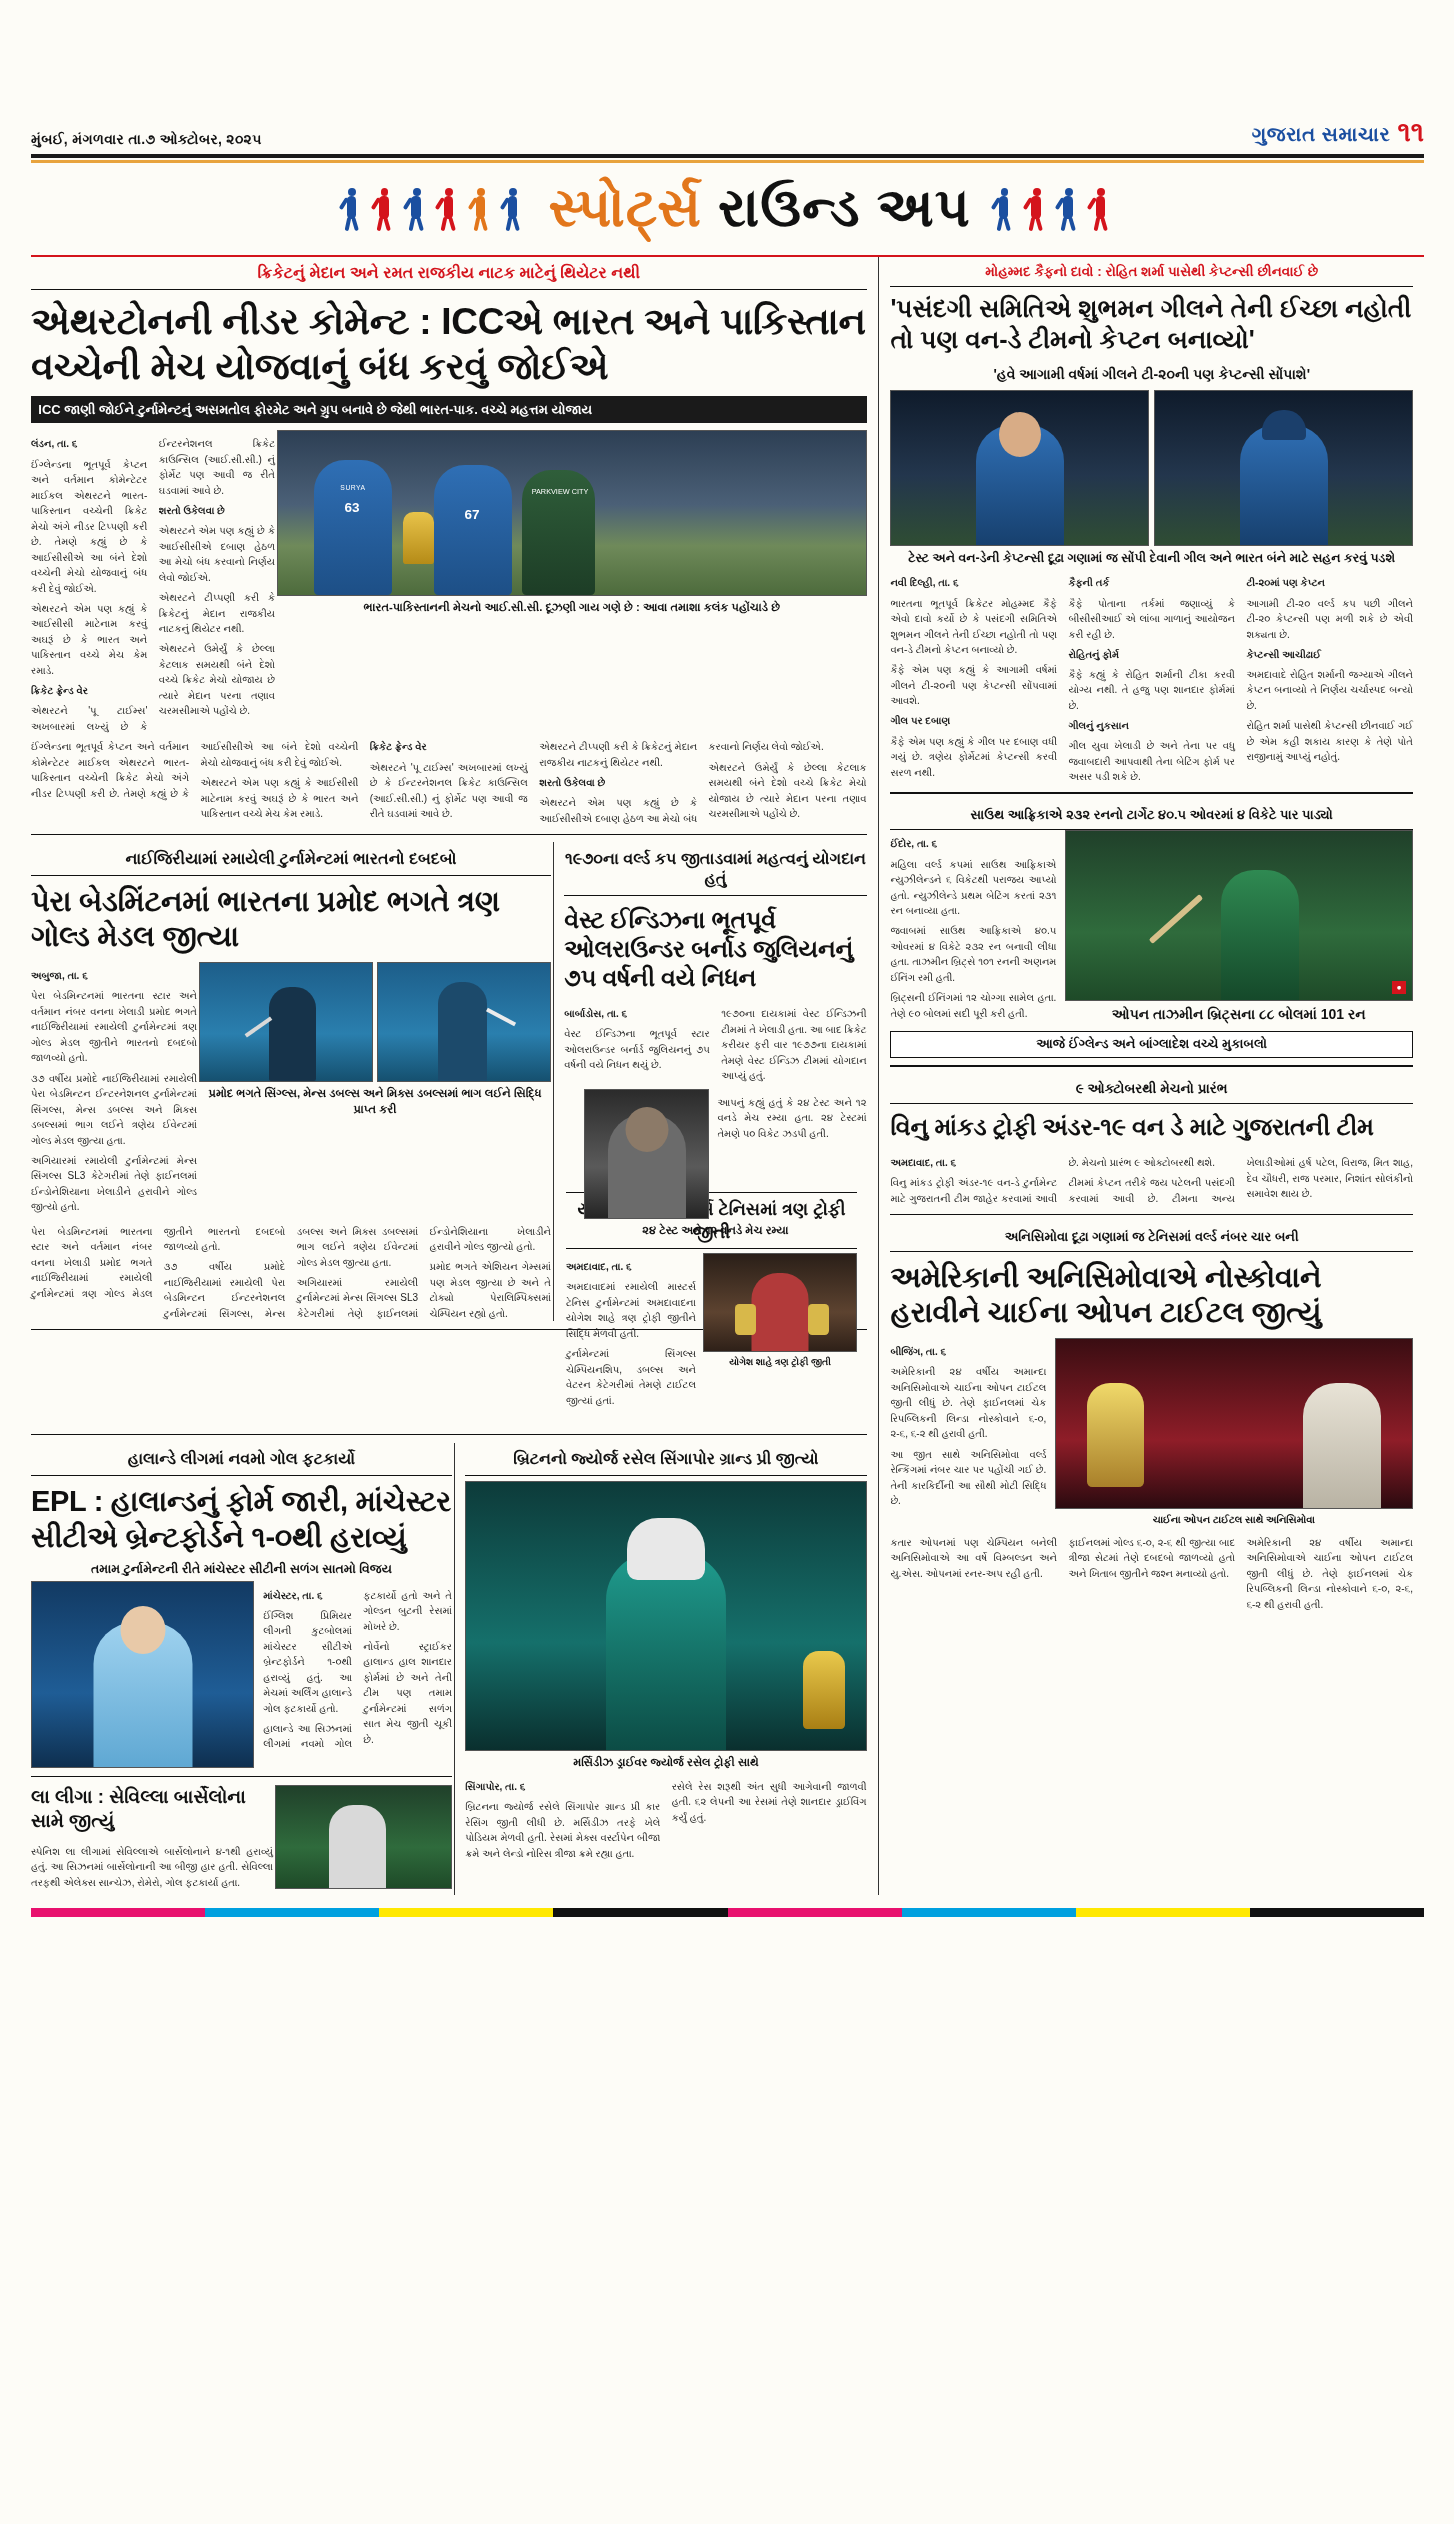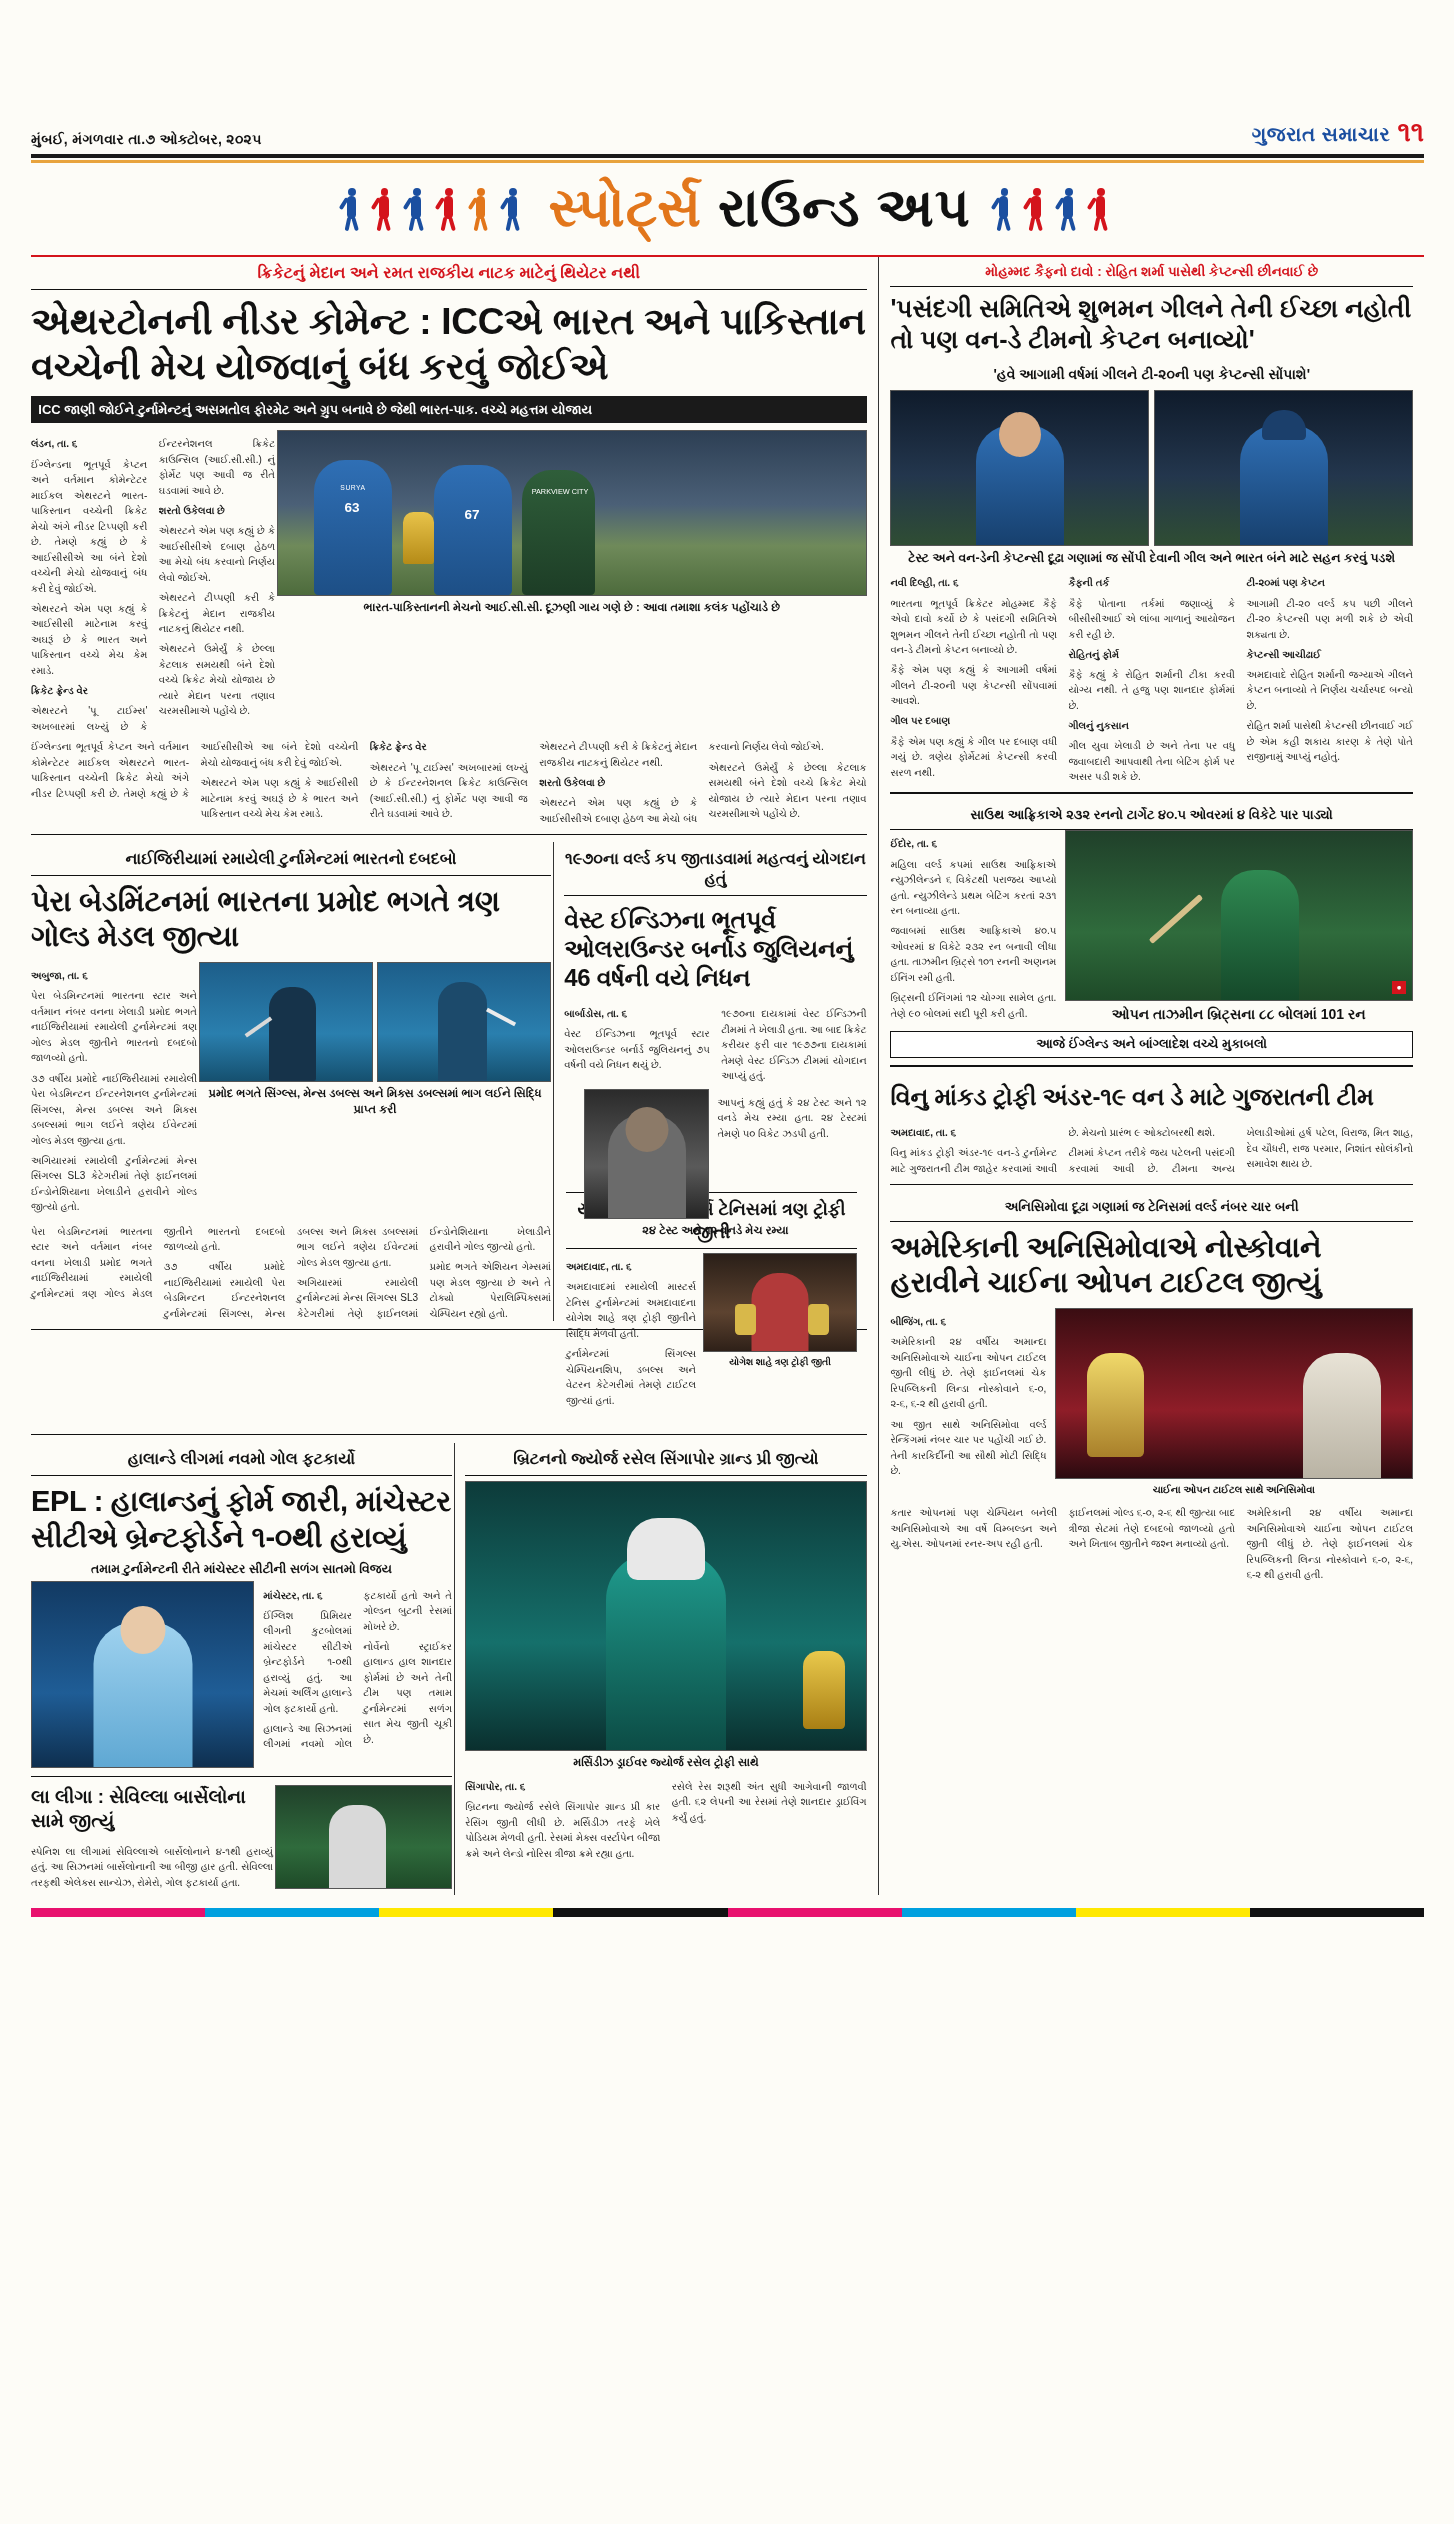--- a/index.html
+++ b/index.html
@@ -371,21 +371,21 @@
             <p>૩૭ વર્ષીય પ્રમોદે નાઈજિરીયામાં રમાયેલી પેરા બેડમિન્ટન ઈન્ટરનેશનલ ટુર્નામેન્ટમાં સિંગલ્સ, મેન્સ ડબલ્સ અને મિક્સ ડબલ્સમાં ભાગ લઈને ત્રણેય ઈવેન્ટમાં ગોલ્ડ મેડલ જીત્યા હતા.</p>
             <p>અગિયારમાં રમાયેલી ટુર્નામેન્ટમાં મેન્સ સિંગલ્સ SL3 કેટેગરીમાં તેણે ફાઈનલમાં ઈન્ડોનેશિયાના ખેલાડીને હરાવીને ગોલ્ડ જીત્યો હતો.</p>
             <p>પ્રમોદ ભગતે એશિયન ગેમ્સમાં પણ મેડલ જીત્યા છે અને તે ટોક્યો પેરાલિમ્પિક્સમાં ચેમ્પિયન રહ્યો હતો.</p>
           </div>
         </div>
 
         <div class="divider-v"></div>
 
         <div style="flex:1;padding-left:8.3px;">
           <div class="kicker">૧૯૭૦ના વર્લ્ડ કપ જીતાડવામાં મહત્વનું યોગદાન હતું</div>
-          <div class="headline small">વેસ્ટ ઈન્ડિઝના ભૂતપૂર્વ ઓલરાઉન્ડર બર્નાડ જુલિયનનું 46 વર્ષની વયે નિધન</div>
+          <div class="headline small">વેસ્ટ ઈન્ડિઝના ભૂતપૂર્વ ઓલરાઉન્ડર બર્નાડ જુલિયનનું ૭૫ વર્ષની વયે નિધન</div>
 
           <div class="body-cols c2">
             <p class="lead">બાર્બાડોસ, તા. ૬</p>
             <p>વેસ્ટ ઈન્ડિઝના ભૂતપૂર્વ સ્ટાર ઓલરાઉન્ડર બર્નાર્ડ જુલિયનનું ૭૫ વર્ષની વયે નિધન થયું છે.</p>
             <p>૧૯૭૦ના દાયકામાં વેસ્ટ ઈન્ડિઝની ટીમમાં તે ખેલાડી હતા. આ બાદ ક્રિકેટ કરીયર ફરી વાર ૧૯૭૭ના દાયકામાં તેમણે વેસ્ટ ઈન્ડિઝ ટીમમાં યોગદાન આપ્યું હતું.</p>
           </div>
 
           <div class="flexrow" style="margin-top:5.2px;margin-left:20px;">
             <div class="photo g-grey" style="width:125px;height:130px;">
               <div style="position:absolute;left:50%;transform:translateX(-50%);bottom:0;width:78px;height:104px;background:#6b6b6b;border-radius:36px 36px 0 0;"></div>
@@ -538,20 +538,21 @@
             <div class="photo-caption" style="font-size:14px;">ઓપન તાઝમીન બ્રિટ્સના ૮૮ બોલમાં 101 રન</div>
           </div>
         </div>
 
         <div class="redbar" style="margin-top:4.2px;border:1px solid #111;background:#fff;color:#111;">આજે ઈંગ્લેન્ડ અને બાંગ્લાદેશ વચ્ચે મુકાબલો</div>
       </div>
 
       <div class="hr-black"></div>
 
       <div>
+        <div class="kicker" style="font-size:13.5px;">૯ ઓક્ટોબરથી મેચનો પ્રારંભ</div>
         <div class="headline small">વિનુ માંકડ ટ્રોફી અંડર-૧૯ વન ડે માટે ગુજરાતની ટીમ</div>
         <div class="body-cols c3">
           <p class="lead">અમદાવાદ, તા. ૬</p>
           <p>વિનુ માંકડ ટ્રોફી અંડર-૧૯ વન-ડે ટુર્નામેન્ટ માટે ગુજરાતની ટીમ જાહેર કરવામાં આવી છે. મેચનો પ્રારંભ ૯ ઓક્ટોબરથી થશે.</p>
           <p>ટીમમાં કેપ્ટન તરીકે જય પટેલની પસંદગી કરવામાં આવી છે. ટીમના અન્ય ખેલાડીઓમાં હર્ષ પટેલ, વિરાજ, મિત શાહ, દેવ ચૌધરી, રાજ પરમાર, નિશાંત સોલંકીનો સમાવેશ થાય છે.</p>
         </div>
       </div>
 
       <div class="hr-black"></div>
 

